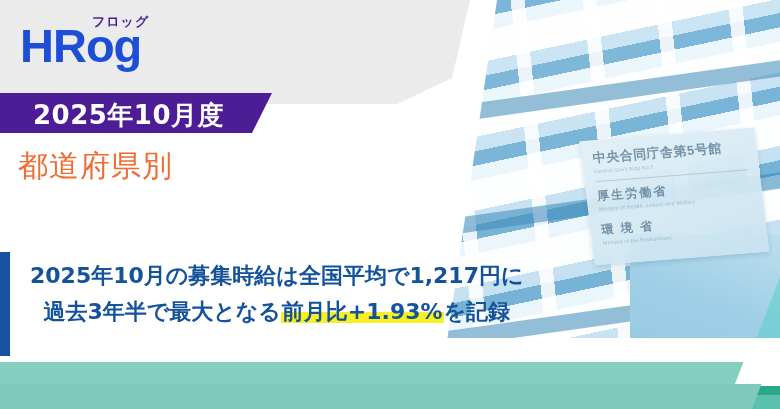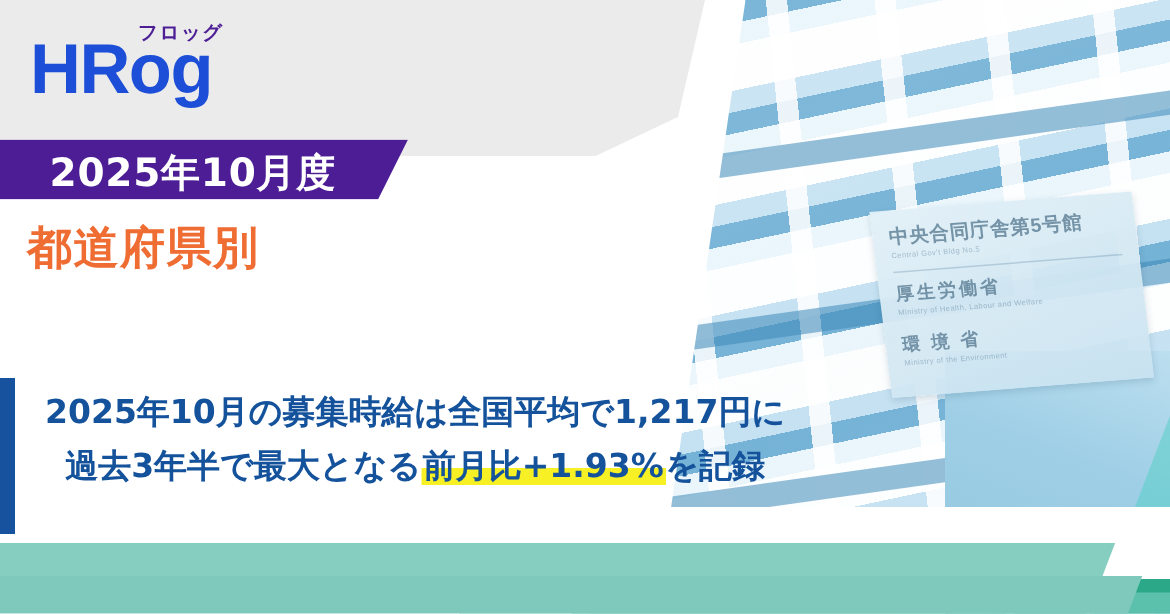--- a/index.html
+++ b/index.html
@@ -195,21 +195,21 @@
     font-family: "DejaVu Sans", sans-serif;
   }
 
   
   .headline {
     position: absolute;
     left: 18px; top: 146px;
     color: #ef6c33;
     font-size: 30px;
     line-height: 40px;
-    font-weight: 700;
+    font-weight: 400;
     letter-spacing: 1px;
     font-family: "DejaVu Sans", sans-serif;
     white-space: nowrap;
   }
 
   
   .body-rule {
     position: absolute;
     left: 0; top: 252px;
     width: 10px; height: 104px;

